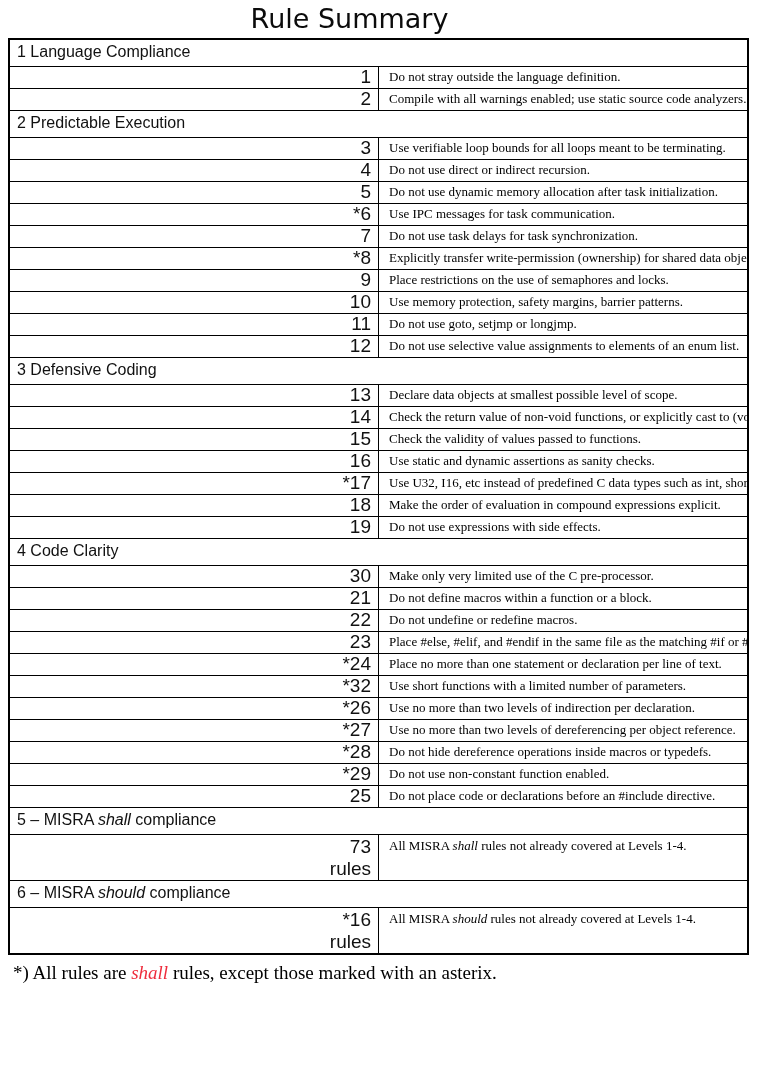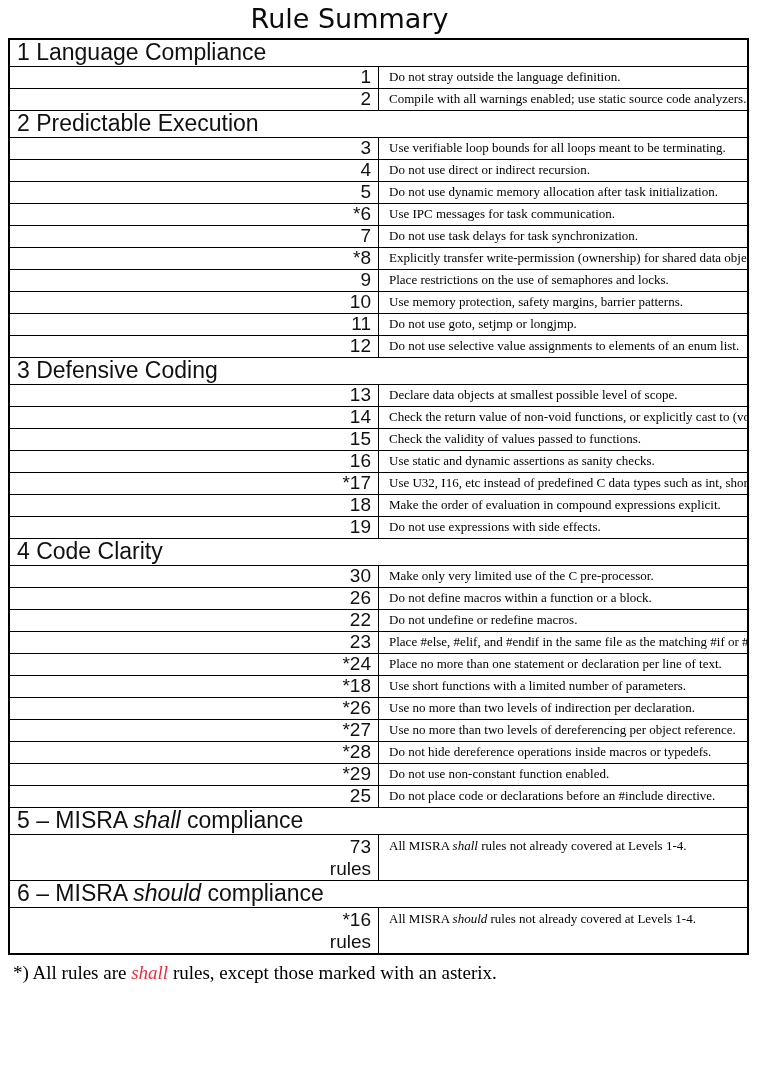--- a/index.html
+++ b/index.html
@@ -29,21 +29,21 @@
     border: 2.4px solid #000;
     table-layout: fixed;
   }
   td {
     border: 1.6px solid #000;
     overflow: hidden;
   }
   tr.sec { height: 27px; }
   tr.sec td {
     font-family: "Liberation Sans", sans-serif;
-    font-size: 23px;
+    font-size: 16px;
     line-height: 22px;
     padding: 0 0 1px 7px;
     color: #111;
   }
   tr.rule { height: 22px; }
   tr.tall { height: 46px; }
   td.num {
     width: 84px;
     font-family: "Liberation Sans", sans-serif;
     font-size: 19px;
@@ -169,37 +169,37 @@
         </tr>
 
       <tr class="sec">
           <td colspan="2"><span>4 Code Clarity</span></td>
         </tr>
       <tr class="rule">
           <td class="num">30</td>
           <td class="txt">Make only very limited use of the C pre-processor.</td>
         </tr>
       <tr class="rule">
-          <td class="num">26</td>
+          <td class="num">21</td>
           <td class="txt">Do not define macros within a function or a block.</td>
         </tr>
       <tr class="rule">
           <td class="num">22</td>
           <td class="txt">Do not undefine or redefine macros.</td>
         </tr>
       <tr class="rule">
           <td class="num">23</td>
           <td class="txt">Place #else, #elif, and #endif in the same file as the matching #if or #ifdef.</td>
         </tr>
       <tr class="rule">
           <td class="num">*24</td>
           <td class="txt">Place no more than one statement or declaration per line of text.</td>
         </tr>
       <tr class="rule">
-          <td class="num">*18</td>
+          <td class="num">*32</td>
           <td class="txt">Use short functions with a limited number of parameters.</td>
         </tr>
       <tr class="rule">
           <td class="num">*26</td>
           <td class="txt">Use no more than two levels of indirection per declaration.</td>
         </tr>
       <tr class="rule">
           <td class="num">*27</td>
           <td class="txt">Use no more than two levels of dereferencing per object reference.</td>
         </tr>

